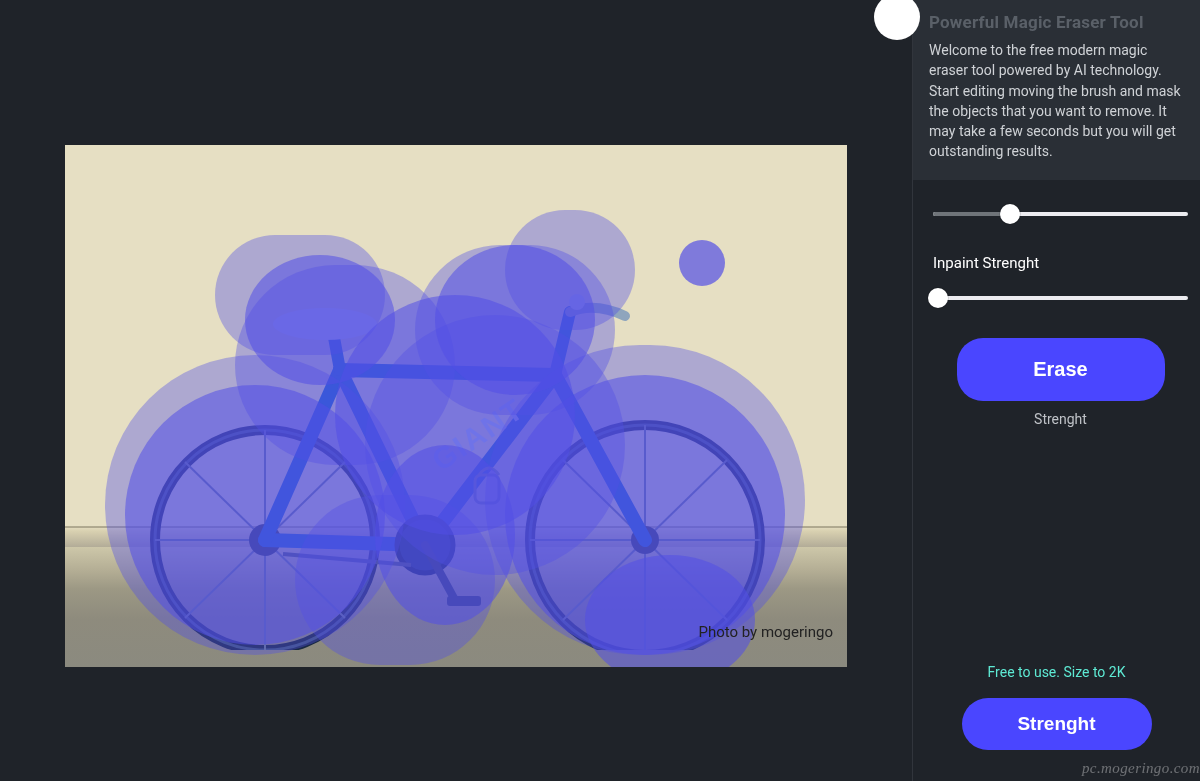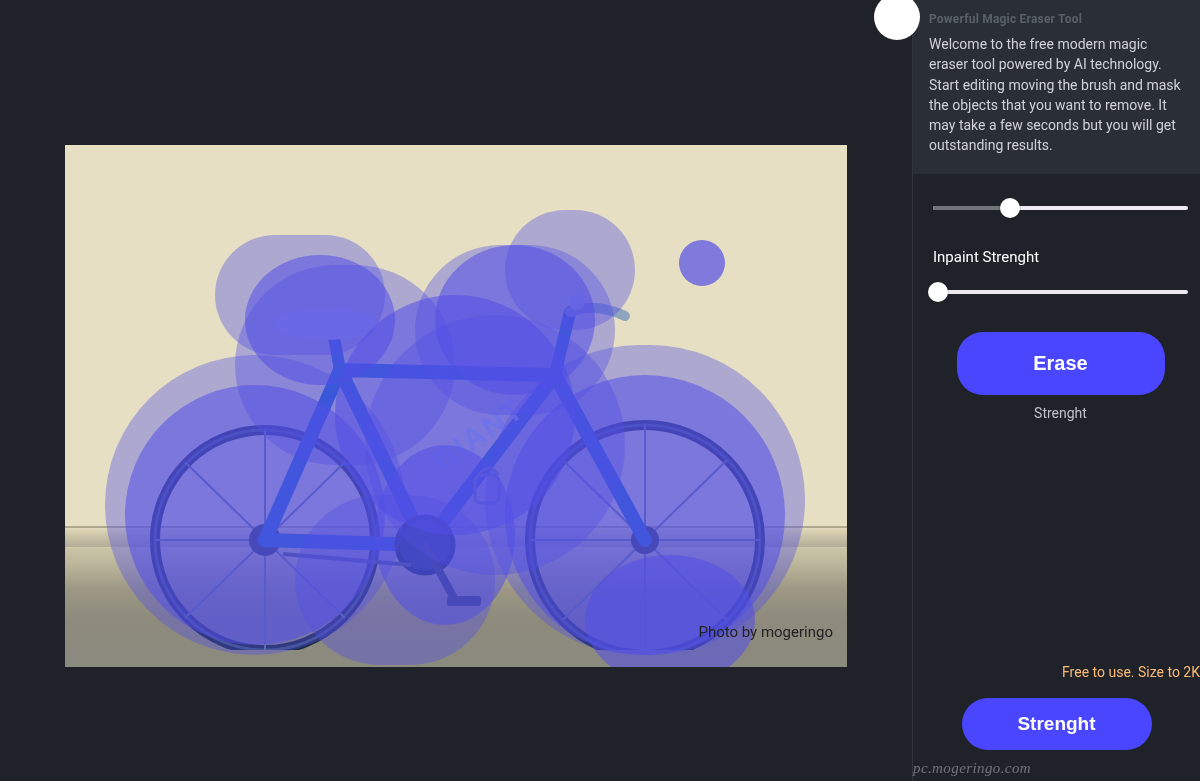--- a/index.html
+++ b/index.html
@@ -17,34 +17,34 @@
   .mask { position:absolute; background: rgba(82,79,230,.55); border-radius: 50%; }
   .mask.soft { background: rgba(82,79,230,.38); }
   .mask.big { border-radius: 999px; }
   .cursor-dot { position:absolute; width:46px; height:46px; border-radius:50%; background: rgba(82,79,230,.7); left: 614px; top: 95px; }
   .photo-credit { position:absolute; right:14px; bottom:26px; color:#222; font-size:15px; }
   .top-circle { position:absolute; right: -8px; top: -6px; width: 46px; height: 46px; border-radius: 50%; background: #fff; }
 
   
   .sidebar { width: 288px; background: #1f2329; border-left: 1px solid #31353c; display:flex; flex-direction:column; padding: 0; }
   .info-card { margin: 0; padding: 12px 16px 18px 16px; background: #2a2f36; }
-  .info-title { font-size: 12px; font-weight: 700; color: #5a6068; letter-spacing: .2px; margin-bottom: 8px; }
+  .info-title { font-size: 17px; font-weight: 700; color: #5a6068; letter-spacing: .2px; margin-bottom: 8px; }
   .info-desc { font-size: 14px; line-height: 1.45; color: #cfd2d6; }
   .controls { padding: 22px 12px 0 20px; }
   .ctrl-label { font-size: 15px; color: #fff; margin-bottom: 14px; }
   .slider-wrap { position: relative; height: 24px; margin-bottom: 28px; }
   .slider-track { position:absolute; left:0; right:0; top: 50%; transform: translateY(-50%); height: 4px; background: #ececf0; border-radius: 2px; }
   .slider-track .dead { position:absolute; left:0; top:0; bottom:0; background:#6f7479; border-radius:2px; }
   .slider-thumb { position:absolute; top:50%; transform: translate(-50%,-50%); width: 20px; height: 20px; background:#fff; border-radius:50%; box-shadow: 0 0 0 1px rgba(0,0,0,.1); cursor: grab; }
   .erase-btn { display:block; margin: 4px auto 10px auto; width: 208px; height: 63px; border: none; border-radius: 26px; background: #4a46ff; color:#fff; font-size: 20px; font-weight: 600; cursor:pointer; }
   .original-link { display:block; text-align:center; color:#bfc2c7; font-size:14px; margin-bottom: 10px; }
   .spacer { flex:1; }
-  .footer-note { text-align:right; color:#fdba74; font-size:14px; margin-bottom: 18px; }
+  .footer-note { text-align:center; color:#5eead4; font-size:14px; margin-bottom: 18px; }
   .download-btn { display:block; margin: 0 auto 10px auto; width: 190px; height: 52px; border:none; border-radius: 26px; background: #4a46ff; color:#fff; font-size: 19px; font-weight: 600; cursor:pointer; }
-  .watermark { text-align:left; font-size: 15px; color: rgba(255,255,255,.35); letter-spacing: .4px; margin-bottom: 4px; font-style: italic; font-family: Georgia, serif; }
+  .watermark { text-align:right; font-size: 15px; color: rgba(255,255,255,.35); letter-spacing: .4px; margin-bottom: 4px; font-style: italic; font-family: Georgia, serif; }
 </style>
 </head>
 <body>
 
 <div class="app">
 
   <div class="canvas-area">
     <div class="top-circle"></div>
     <div class="canvas-frame">
       <div class="wall"></div>

